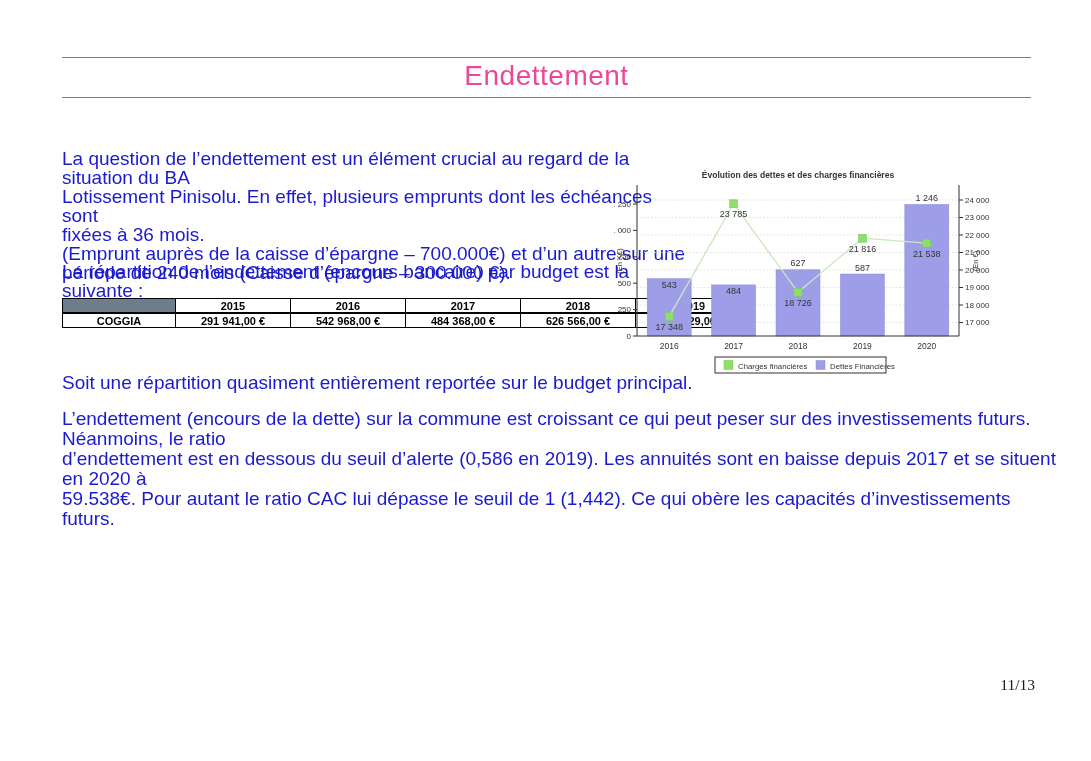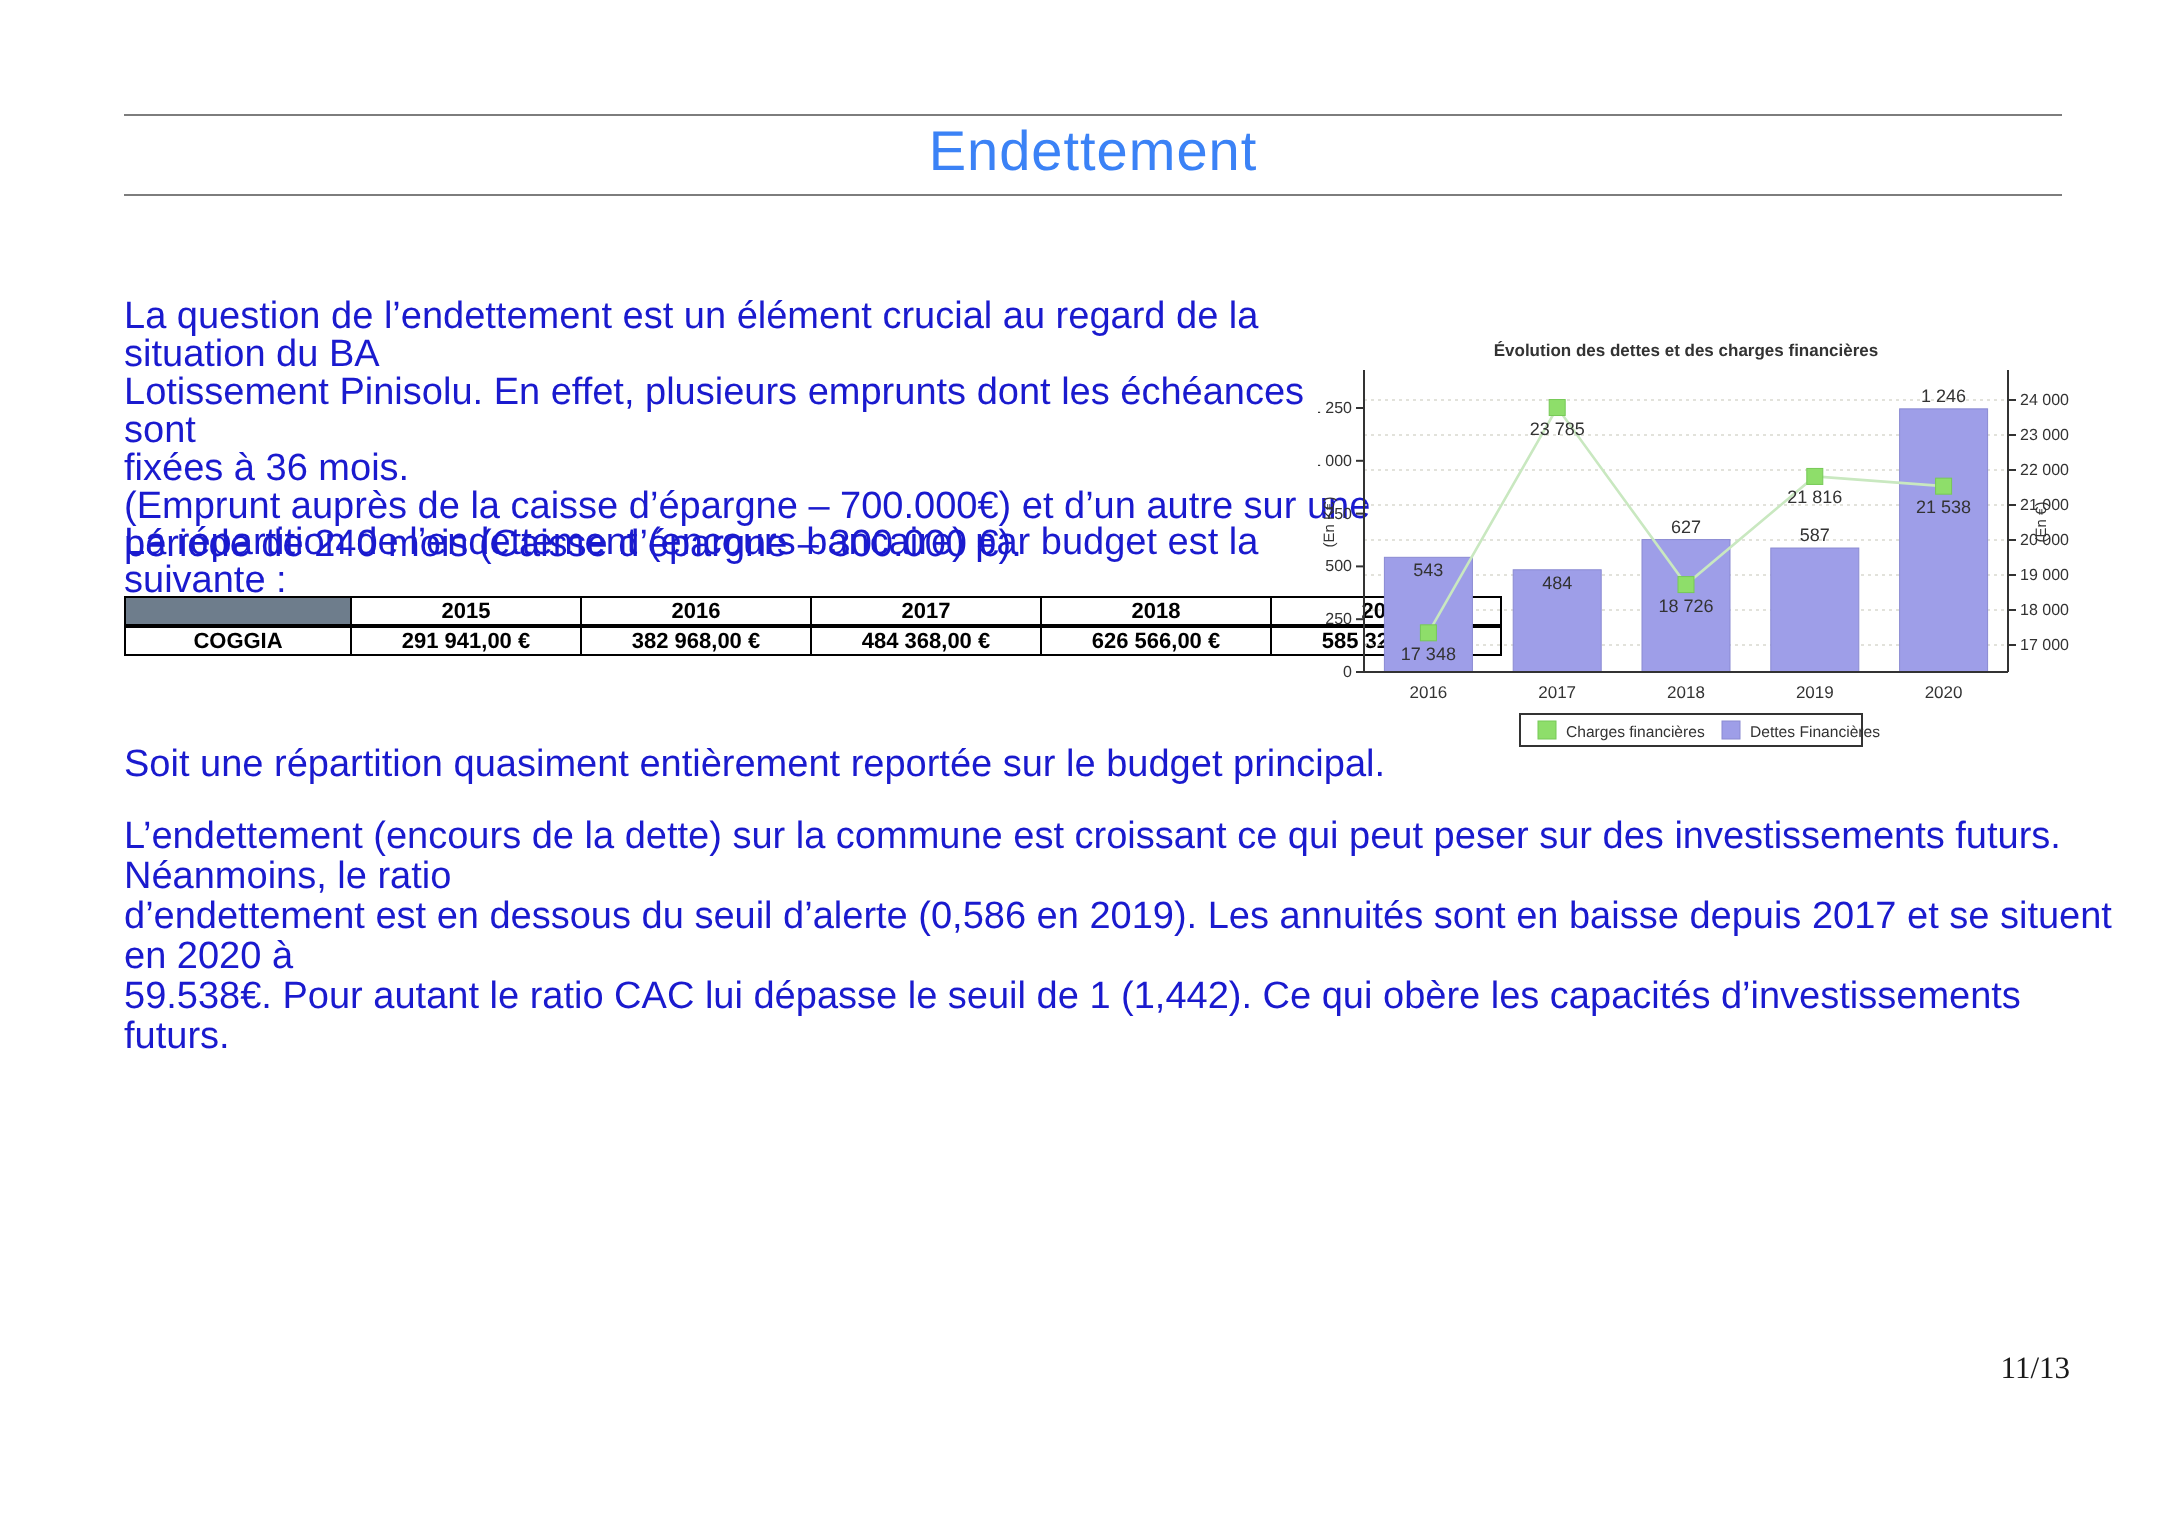--- a/index.html
+++ b/index.html
@@ -5,21 +5,21 @@
   html,body { margin:0; padding:0; }
   body {
     width:1091px; height:761px; background:#ffffff; position:relative;
     font-family:"Liberation Sans", sans-serif; overflow:hidden;
   }
   .rule { position:absolute; left:62px; width:969px; height:1px; background:#7d7d7d; }
   .rule-top { top:57px; }
   .rule-bottom { top:97px; }
   .doc-title {
     position:absolute; top:60px; left:62px; width:969px; text-align:center;
-    font-size:28px; color:#3b82f6; letter-spacing:0.5px;
+    font-size:28px; color:#ec4899; letter-spacing:0.5px;
   }
   .blue {
     position:absolute; left:62px; color:#1a1ace; font-size:19px;
     white-space:pre-line; line-height:19px;
   }
   .p1 { top:149px; width:625px; }
   .p2 { top:262px; width:625px; }
   .p3 { top:373px; width:1000px; }
   .p4 { top:409px; width:1005px; line-height:20px; }
 
@@ -28,21 +28,21 @@
     font-size:11px; font-weight:bold; color:#000;
   }
   table.debt td, table.debt th {
     border:1px solid #000; text-align:center; height:13px; padding:0 16px;
   }
   table.debt thead th { border-bottom:2px solid #000; }
   table.debt .col-label { width:80px; }
   table.debt .col-year { width:82px; }
   table.debt .corner { background:#6e7d8c; }
 
-  .chart-wrap { position:absolute; left:659px; top:161px; width:380px; height:220px; }
+  .chart-wrap { position:absolute; left:614px; top:161px; width:380px; height:220px; }
   .chart-wrap svg text { font-family:"Liberation Sans", sans-serif; fill:#333; }
   .ct-title { font-size:8.5px; font-weight:bold; fill:#222; }
   .ct-tick { font-size:8px; }
   .ct-year { font-size:8.5px; }
   .ct-unit { font-size:7.5px; fill:#555; }
   .ct-bar-label { font-size:9px; fill:#222; }
   .ct-pt-label { font-size:9px; fill:#222; }
   .ct-legend { font-size:7.8px; fill:#222; }
 
   .page-number {
@@ -74,21 +74,21 @@
         <th class="col-year">2016</th>
         <th class="col-year">2017</th>
         <th class="col-year">2018</th>
         <th class="col-year">2019</th>
       </tr>
     </thead>
     <tbody>
       <tr>
         <td>COGGIA</td>
         <td>291 941,00 €</td>
-        <td>382 968,00 €</td>
+        <td>542 968,00 €</td>
         <td>484 368,00 €</td>
         <td>626 566,00 €</td>
         <td>585 329,00 €</td>
       </tr>
     </tbody>
   </table>
 
   <p class="blue p3" style="margin:0">Soit une répartition quasiment entièrement reportée sur le budget principal.</p>
   <p class="blue p4" style="margin:0">L’endettement (encours de la dette) sur la commune est croissant ce qui peut peser sur des investissements futurs. Néanmoins, le ratio
 d’endettement est en dessous du seuil d’alerte (0,586 en 2019). Les annuités sont en baisse depuis 2017 et se situent en 2020 à

